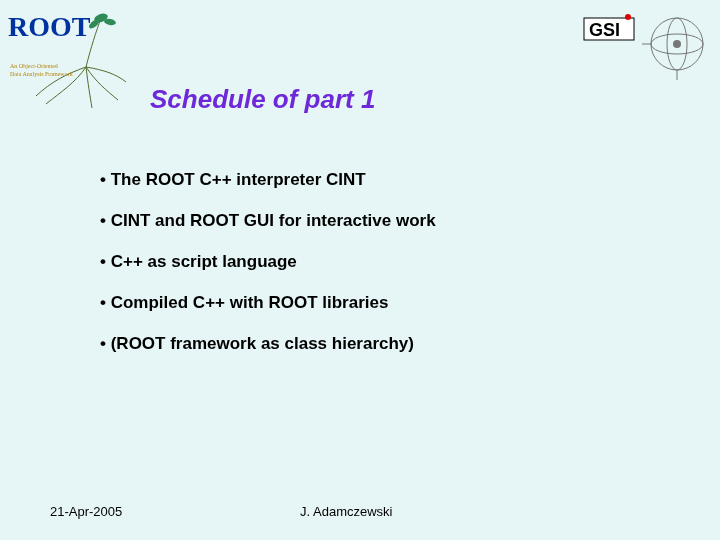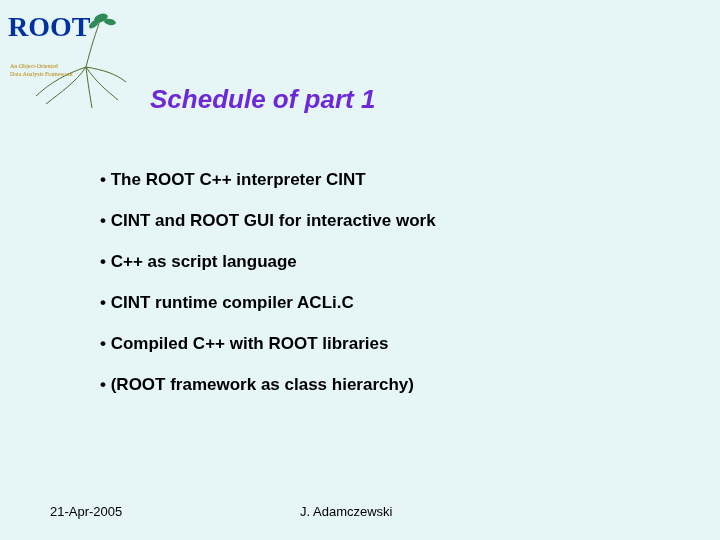--- a/index.html
+++ b/index.html
@@ -84,29 +84,43 @@
       <g fill="#2e8b57">
         <ellipse cx="95" cy="6" rx="7" ry="4" transform="rotate(-20 95 6)"></ellipse>
         <ellipse cx="104" cy="10" rx="6" ry="3" transform="rotate(10 104 10)"></ellipse>
         <ellipse cx="88" cy="12" rx="6" ry="3" transform="rotate(-40 88 12)"></ellipse>
       </g>
       <text x="4" y="56" font-size="6" fill="#b8860b" font-family="serif">An Object-Oriented</text>
       <text x="4" y="64" font-size="6" fill="#b8860b" font-family="serif">Data Analysis Framework</text>
     </svg>
   </div>
 
+  <div class="gsi-logo">
+    <svg viewBox="0 0 130 70" width="130" height="70">
+      <rect x="2" y="4" width="50" height="22" fill="#fff" stroke="#000" stroke-width="1"></rect>
+      <text x="7" y="22" font-family="Arial" font-weight="bold" font-size="18" fill="#000">GSI</text>
+      <circle cx="46" cy="3" r="3" fill="#d00"></circle>
+      <g stroke="#777" stroke-width="1" fill="none">
+        <ellipse cx="95" cy="30" rx="26" ry="26"></ellipse>
+        <ellipse cx="95" cy="30" rx="26" ry="10"></ellipse>
+        <ellipse cx="95" cy="30" rx="10" ry="26"></ellipse>
+        <line x1="60" y1="30" x2="70" y2="30"></line>
+        <line x1="95" y1="56" x2="95" y2="66"></line>
+      </g>
+      <circle cx="95" cy="30" r="4" fill="#777"></circle>
+    </svg>
+  </div>
 </div>
 
 <h1 class="title">Schedule of part 1</h1>
 
 <ul class="bullets">
   <li>The ROOT C++ interpreter CINT</li>
   <li>CINT and ROOT GUI for interactive work</li>
   <li>C++ as script language</li>
-  <li>CINT runtime compiler ACLi.C</li>
   <li>Compiled C++ with ROOT libraries</li>
   <li>(ROOT framework as class hierarchy)</li>
 </ul>
 
 <div class="footer">
   <span class="date">21-Apr-2005</span>
   <span class="author">J. Adamczewski</span>
 </div>
 
 </body></html>

